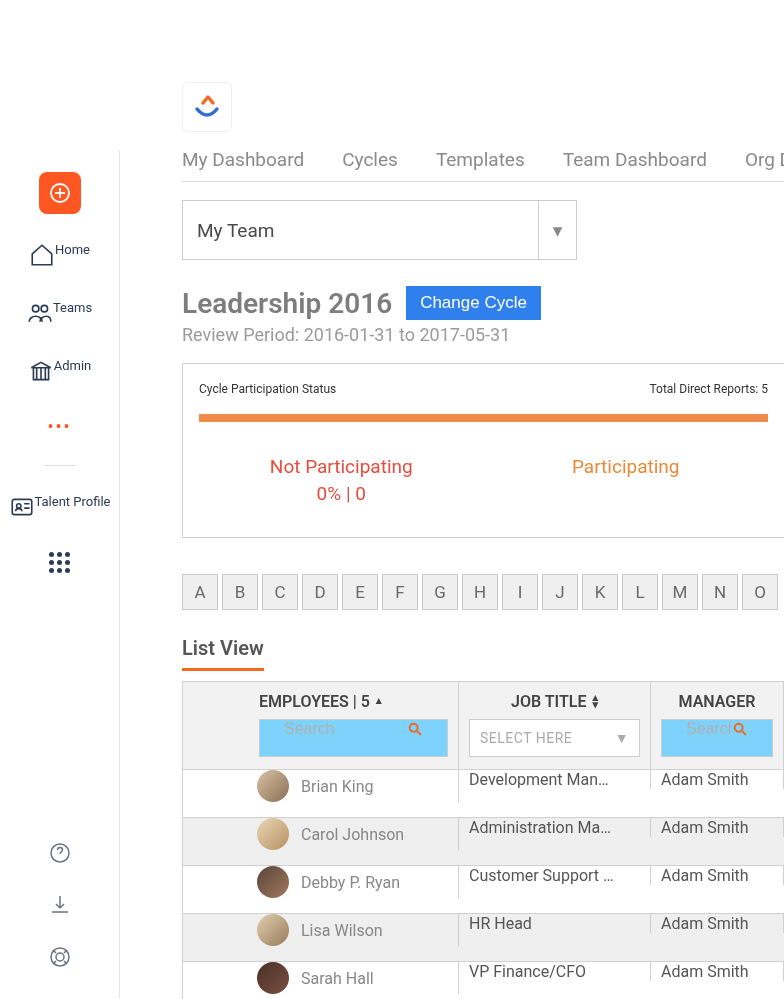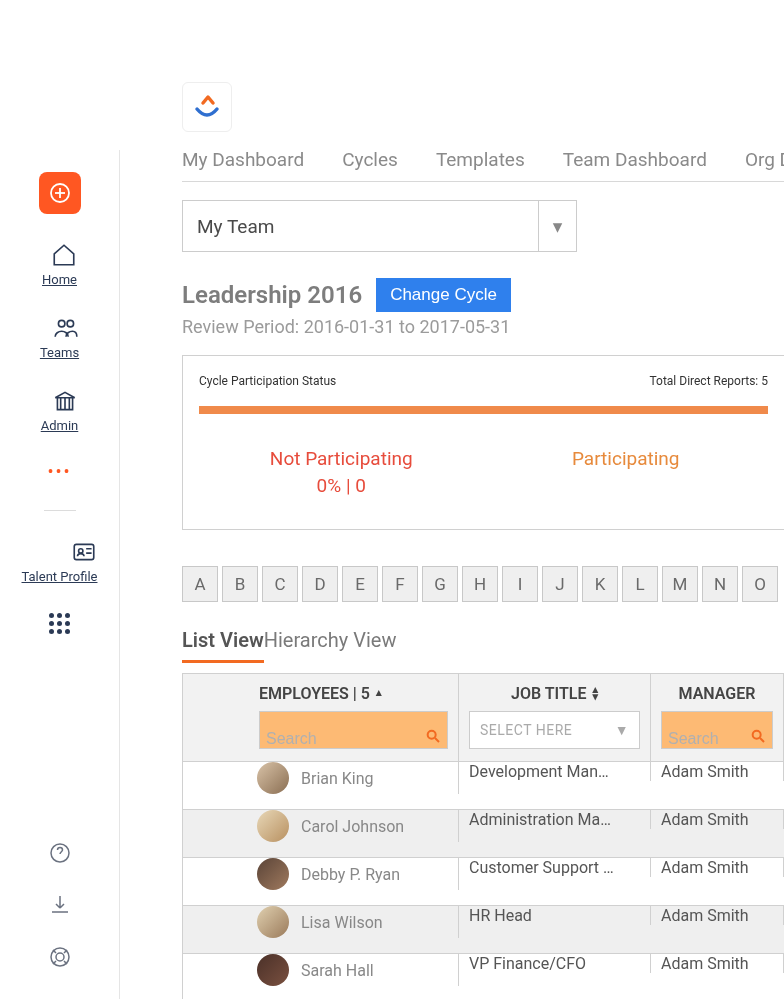--- a/index.html
+++ b/index.html
@@ -1,70 +1,70 @@
 <!DOCTYPE html>
 <html><head>
 <meta charset="utf-8">
 <style>
 * { margin: 0; padding: 0; box-sizing: border-box; }
 body { font-family: -apple-system, BlinkMacSystemFont, "Segoe UI", Roboto, Arial, sans-serif; background: #fff; width: 784px; height: 999px; overflow: hidden; position: relative; }
 .app-shell { display: flex; width: 100%; height: 100%; padding-top: 150px; }
 .topbar-region { position: absolute; top: 0; left: 0; right: 0; height: 150px; background: #fff; }
 .sidebar { width: 120px; min-width: 120px; background: #fff; border-right: 1px solid #e5e5e5; display: flex; flex-direction: column; align-items: center; padding-top: 22px; height: calc(999px - 150px); }
 .side-plus { width: 42px; height: 42px; background: #ff5722; border-radius: 8px; display: flex; align-items: center; justify-content: center; color: #fff; font-size: 26px; margin-bottom: 28px; cursor: pointer; }
-.side-item { display: flex; flex-direction: column; align-items: flex-end; margin-bottom: 28px; color: #2b3a55; font-size: 13px; cursor: pointer; text-decoration: underline; }
+.side-item { display: flex; flex-direction: row; align-items: flex-start; margin-bottom: 28px; color: #2b3a55; font-size: 13px; cursor: pointer; }
 .side-item svg { width: 26px; height: 26px; stroke: #2b3a55; fill: none; stroke-width: 1.5; margin-bottom: 4px; }
 .side-dots { color: #ff5722; font-size: 18px; letter-spacing: 2px; margin-bottom: 28px; cursor: pointer; }
 .side-divider { width: 32px; height: 1px; background: #dcdcdc; margin-bottom: 28px; }
 .side-bottom { margin-top: auto; display: flex; flex-direction: column; align-items: center; padding-bottom: 30px; gap: 28px; }
 .side-bottom-icon { width: 24px; height: 24px; stroke: #6b7280; fill: none; stroke-width: 1.5; cursor: pointer; }
 .grid9 { display: grid; grid-template-columns: repeat(3, 5px); grid-template-rows: repeat(3, 5px); gap: 3px; cursor: pointer; margin-bottom: 28px; }
 .grid9 span { width: 5px; height: 5px; background: #2b3a55; border-radius: 50%; }
 
 .main { flex: 1; padding-left: 62px; padding-right: 0; overflow: hidden; }
 .logo-box { position: absolute; top: 82px; left: 182px; width: 50px; height: 50px; border: 1px solid #eee; border-radius: 6px; display: flex; align-items: center; justify-content: center; background: #fff; }
 .logo-box svg { width: 32px; height: 32px; }
 
 .top-tabs { position: absolute; top: 148px; left: 182px; right: 0; display: flex; gap: 38px; color: #8a8a8a; font-size: 19px; border-bottom: 1px solid #d8d8d8; padding-bottom: 10px; }
 .top-tabs .tab { cursor: pointer; white-space: nowrap; }
 
 .content { padding-top: 50px; }
-.team-select { width: 395px; height: 52px; border: 1px solid #ccc; display: flex; align-items: center; padding: 0 14px; font-size: 19px; color: #4a4a4a; position: relative; margin-bottom: 26px; }
+.team-select { width: 395px; height: 60px; border: 1px solid #ccc; display: flex; align-items: center; padding: 0 14px; font-size: 19px; color: #4a4a4a; position: relative; margin-bottom: 26px; }
 .team-select .dd { position: absolute; right: 0; top: 0; width: 38px; height: 100%; border-left: 1px solid #ccc; display: flex; align-items: center; justify-content: center; color: #888; }
 
 .cycle-header { display: flex; align-items: center; gap: 14px; margin-bottom: 4px; }
-.cycle-title { font-size: 24px; font-weight: 600; color: #7d7d7d; }
+.cycle-title { font-size: 28px; font-weight: 600; color: #7d7d7d; }
 .change-cycle { background: #2f80ed; color: #fff; border: none; padding: 7px 14px; font-size: 17px; cursor: pointer; }
 .review-period { font-size: 18px; color: #9b9b9b; margin-bottom: 18px; }
 
 .status-card { border: 1px solid #d0d0d0; border-right: none; padding: 18px 16px 30px 16px; }
 .status-top { display: flex; justify-content: space-between; font-size: 12px; color: #333; margin-bottom: 18px; }
 .progress-bar { height: 8px; background: #f08a4b; margin-bottom: 24px; }
 .status-cols { display: flex; }
 .status-col { flex: 1; text-align: center; font-size: 19px; line-height: 1.4; margin-top: 8px; }
 .status-col.red { color: #e74c3c; }
 .status-col.orange { color: #e78a3c; }
 
 .alpha-row { display: flex; gap: 4px; margin-top: 36px; flex-wrap: nowrap; }
 .alpha-cell { width: 36px; height: 36px; border: 1px solid #c8c8c8; background: #efefef; display: flex; align-items: center; justify-content: center; font-size: 17px; color: #6a6a6a; cursor: pointer; }
 
-.view-tabs { display: flex; margin-top: 26px; font-size: 20px; color: #7a7a7a; }
+.view-tabs { display: flex; gap: 26px; margin-top: 26px; font-size: 20px; color: #7a7a7a; }
 .view-tab { cursor: pointer; padding-bottom: 8px; }
 .view-tab.active { color: #555; font-weight: 600; border-bottom: 3px solid #f26a21; }
 
 .table-wrap { margin-top: 10px; border: 1px solid #d0d0d0; border-right: none; }
 .thead-row { display: flex; background: #f2f2f2; }
 .th { border-right: 1px solid #d0d0d0; padding: 10px 10px 12px 10px; }
 .th-emp { width: 276px; min-width: 276px; padding-left: 76px; }
 .th-job { width: 192px; min-width: 192px; }
 .th-mgr { flex: 1; min-width: 110px; }
 .th-label { font-size: 16px; font-weight: 600; color: #444; display: flex; align-items: center; gap: 6px; margin-bottom: 8px; justify-content: center; }
 .th-emp .th-label { justify-content: flex-start; }
 .sort-caret { font-size: 11px; color: #444; line-height: 0.6; display: inline-flex; flex-direction: column; }
-.search-box { height: 38px; border: 1px solid #ccc; background: #fdba74; display: flex; align-items: flex-end; padding: 0 6px; position: relative; }
+.search-box { height: 38px; border: 1px solid #ccc; background: #7dd3fc; display: flex; align-items: flex-start; padding: 0 24px; position: relative; }
 .search-box input { border: none; outline: none; width: 100%; font-size: 16px; color: #555; background: transparent; }
 .search-box input::placeholder { color: #b0b0b0; }
 .search-icon { color: #f26a21; font-size: 18px; font-weight: bold; }
 .select-here { height: 38px; border: 1px solid #ccc; background: #fff; display: flex; align-items: center; justify-content: space-between; padding: 0 10px; font-size: 14px; color: #aaa; letter-spacing: 0.5px; }
 
 .tr { display: flex; border-top: 1px solid #d0d0d0; height: 48px; align-items: flex-start; }
 .tr.alt { background: #efefef; }
 .td { border-right: 1px solid #d0d0d0; display: flex; align-items: center; font-size: 16px; color: #555; padding: 0 10px; overflow: hidden; white-space: nowrap; text-overflow: ellipsis; }
 .td-emp { width: 276px; min-width: 276px; gap: 12px; padding-left: 74px; }
 .td-job { width: 192px; min-width: 192px; }
@@ -207,21 +207,20 @@
           <div class="alpha-cell">J</div>
           <div class="alpha-cell">K</div>
           <div class="alpha-cell">L</div>
           <div class="alpha-cell">M</div>
           <div class="alpha-cell">N</div>
           <div class="alpha-cell">O</div>
         </div>
 
       <div class="view-tabs">
         <span class="view-tab active">List View</span>
-        <span class="view-tab">Hierarchy View</span>
       </div>
 
       <div class="table-wrap">
         <div class="thead-row">
           <div class="th th-emp">
             <div class="th-label">
               <span>EMPLOYEES | 5</span>
               <span class="sort-caret">▴</span>
             </div>
             <div class="search-box">

